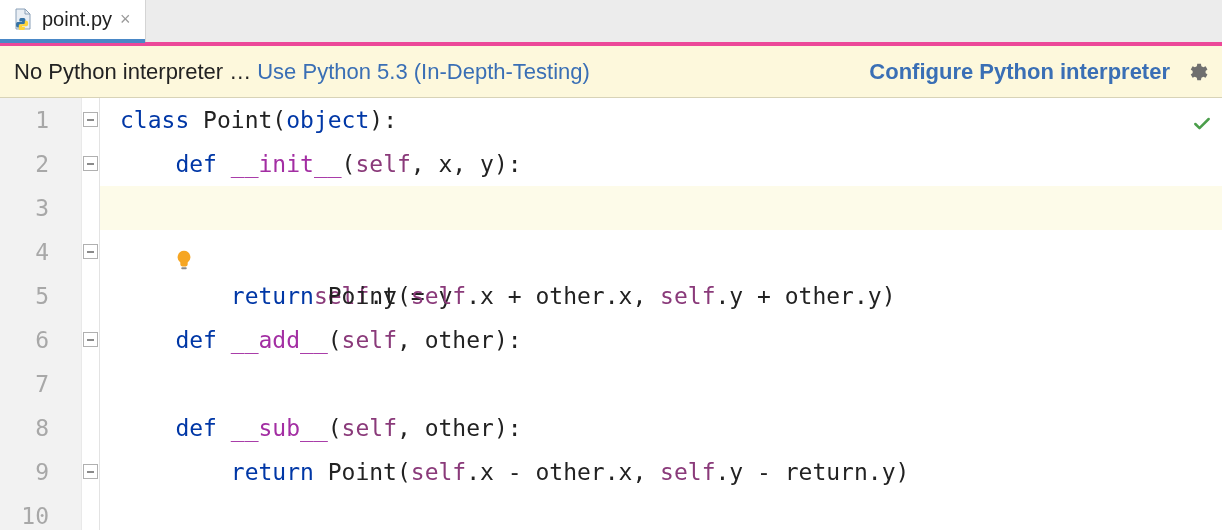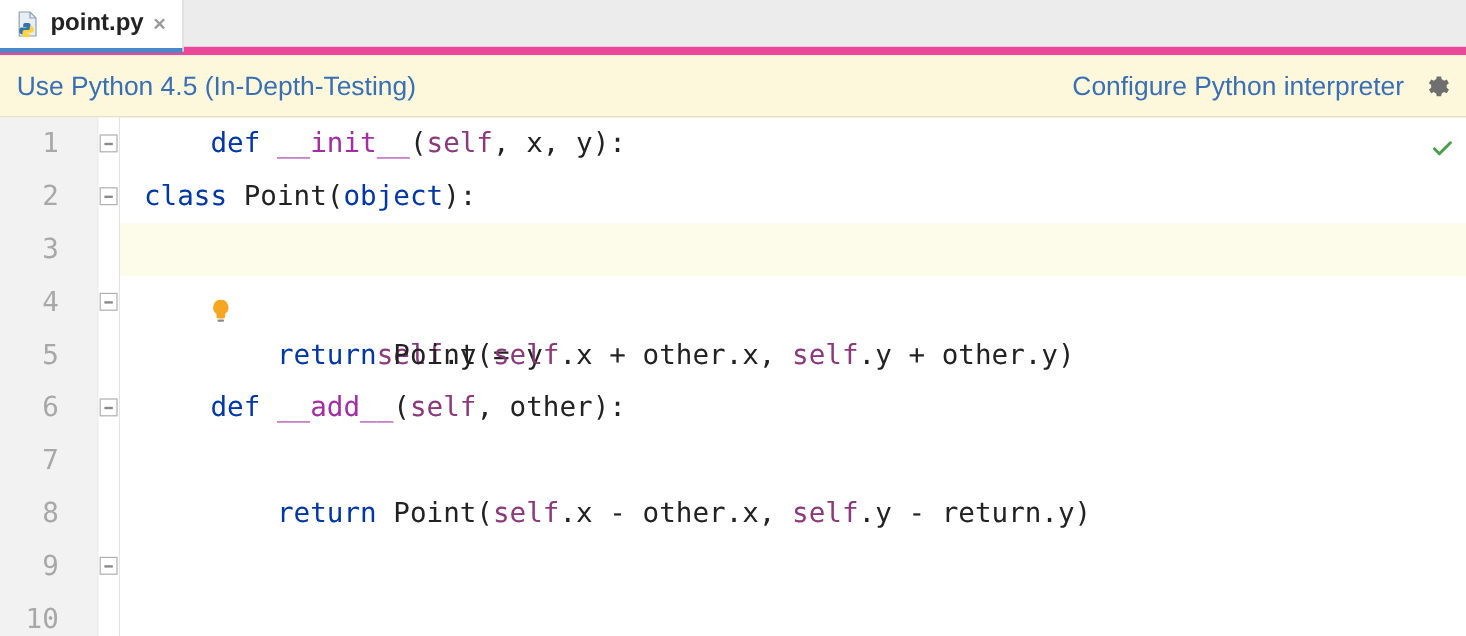--- a/index.html
+++ b/index.html
@@ -2,24 +2,23 @@
 <html><head>
 <meta charset="utf-8">
 <style>
   * { margin: 0; padding: 0; box-sizing: border-box; }
   html, body { width: 1222px; height: 530px; overflow: hidden; font-family: -apple-system, "Segoe UI", Arial, sans-serif; }
 
   
   .tabbar {
     height: 46px;
     background: #ececec;
-    border-bottom: 7px solid #ec4899;
+    border-bottom: 4px solid #ec4899;
     display: flex;
-    align-items: center;
-    font-weight: bold;
+    align-items: flex-end;
   }
   .tab {
     height: 46px;
     background: #fff;
     border-right: 1px solid #d4d4d4;
     display: flex; align-items: center;
     padding: 0 14px 0 12px;
     gap: 8px;
     position: relative;
   }
@@ -40,21 +39,21 @@
     border-bottom: 1px solid #d8d3b7;
     display: flex; align-items: center;
     padding: 0 14px;
     font-size: 22px;
     gap: 6px;
     white-space: nowrap;
   }
   .notice .msg { color: #222; }
   .notice .link1 { color: #3a6fb5; cursor: pointer; }
   .notice .spacer { flex: 1; }
-  .notice .link2 { color: #3a6fb5; cursor: pointer; margin-right: 10px; }
+  .notice .link2 { color: #3a6fb5; cursor: pointer; margin-right: 10px; font-weight: bold; }
   .notice .gear { color: #6b6b6b; display: flex; align-items: center; }
 
   
   .editor {
     position: relative;
     display: flex;
     font-family: "Menlo","Consolas","DejaVu Sans Mono",monospace;
     font-size: 23px;
     line-height: 44px;
     background: #fff;
@@ -128,21 +127,22 @@
           <path d="M12 24c4 0 5-1 5-3v-3h-5v-1h8c2 0 3-2 3-5s-1-5-3-5h-3v3c0 2-1 3-3 3H9c-2 0-3 1-3 3v5c0 2 1 3 5 3z" fill="#FFD43B"></path>
         </g>
       </svg>
     </span>
     <span class="tab-label">point.py</span>
     <span class="tab-close">×</span>
   </div>
 </div>
 
 <div class="notice">
-  <span class="link1">Use Python 4.5 (In-Depth-Testing)</span>
+  <span class="msg">No Python interpreter …</span>
+  <span class="link1">Use Python 5.3 (In-Depth-Testing)</span>
   <span class="spacer"></span>
   <span class="link2">Configure Python interpreter</span>
   <span class="gear">
     <svg width="22" height="22" viewBox="0 0 24 24" fill="#6f6f6f">
       <path d="M12 8a4 4 0 100 8 4 4 0 000-8zm9.4 4a7.5 7.5 0 00-.1-1.2l2.1-1.6-2-3.4-2.5 1a7.4 7.4 0 00-2.1-1.2L16.3 3h-4l-.5 2.6a7.4 7.4 0 00-2.1 1.2l-2.5-1-2 3.4 2.1 1.6A7.5 7.5 0 007.2 12c0 .4 0 .8.1 1.2L5.2 14.8l2 3.4 2.5-1c.6.5 1.3.9 2.1 1.2l.5 2.6h4l.5-2.6c.8-.3 1.5-.7 2.1-1.2l2.5 1 2-3.4-2.1-1.6c.1-.4.1-.8.1-1.2z"></path>
     </svg>
   </span>
 </div>
 
 <div class="editor">
@@ -166,39 +166,40 @@
     <div class="fold-handle" style="top:366px"></div>
   </div>
 
   <div class="code">
     <span class="check">
       <svg width="20" height="20" viewBox="0 0 24 24" fill="none" stroke="#4b9e4b" stroke-width="3" stroke-linecap="round" stroke-linejoin="round">
           <polyline points="20 6 9 17 4 12"></polyline>
         </svg>
     </span>
 
+    <div class="code-line"><span class="kw">class</span><span class="pln"> </span><span class="pln">Point(</span><span class="kw">object</span><span class="pln">):</span></div>
+
     <div class="code-line"><span class="pln">    </span><span class="kw">def</span><span class="pln"> </span><span class="mag">__init__</span><span class="pln">(</span><span class="slf">self</span><span class="pln">, x, y):</span></div>
-
-    <div class="code-line"><span class="kw">class</span><span class="pln"> </span><span class="pln">Point(</span><span class="kw">object</span><span class="pln">):</span></div>
 
 
     <div class="code-line hl-line">
       <span class="bulb">
         <svg viewBox="0 0 24 24">
             <path d="M12 2a7 7 0 00-4 12.7V17a2 2 0 002 2h4a2 2 0 002-2v-2.3A7 7 0 0012 2z" fill="#f6a623"></path>
             <rect x="9" y="20" width="6" height="2" rx="1" fill="#8a8a8a"></rect>
           </svg>
       </span>
       <span class="pln">        </span><span class="slf">self</span><span class="pln">.y = y</span>
     </div>
 
     <div class="code-line"><span class="pln"></span></div>
 
     <div class="code-line"><span class="pln">        </span><span class="kw">return</span><span class="pln"> </span><span class="pln">Point(</span><span class="slf">self</span><span class="pln">.x + other.x, </span><span class="slf">self</span><span class="pln">.y + other.y)</span></div>
 
     <div class="code-line"><span class="pln">    </span><span class="kw">def</span><span class="pln"> </span><span class="mag">__add__</span><span class="pln">(</span><span class="slf">self</span><span class="pln">, other):</span></div>
 
     <div class="code-line"><span class="pln"></span></div>
 
+    <div class="code-line"><span class="pln">    </span><span class="kw">def</span><span class="pln"> </span><span class="mag">__sub__</span><span class="pln">(</span><span class="slf">self</span><span class="pln">, other):</span></div>
 
     <div class="code-line"><span class="pln">        </span><span class="kw">return</span><span class="pln"> </span><span class="pln">Point(</span><span class="slf">self</span><span class="pln">.x - other.x, </span><span class="slf">self</span><span class="pln">.y - return.y)</span></div>
   </div>
 </div>
 
 </body></html>

